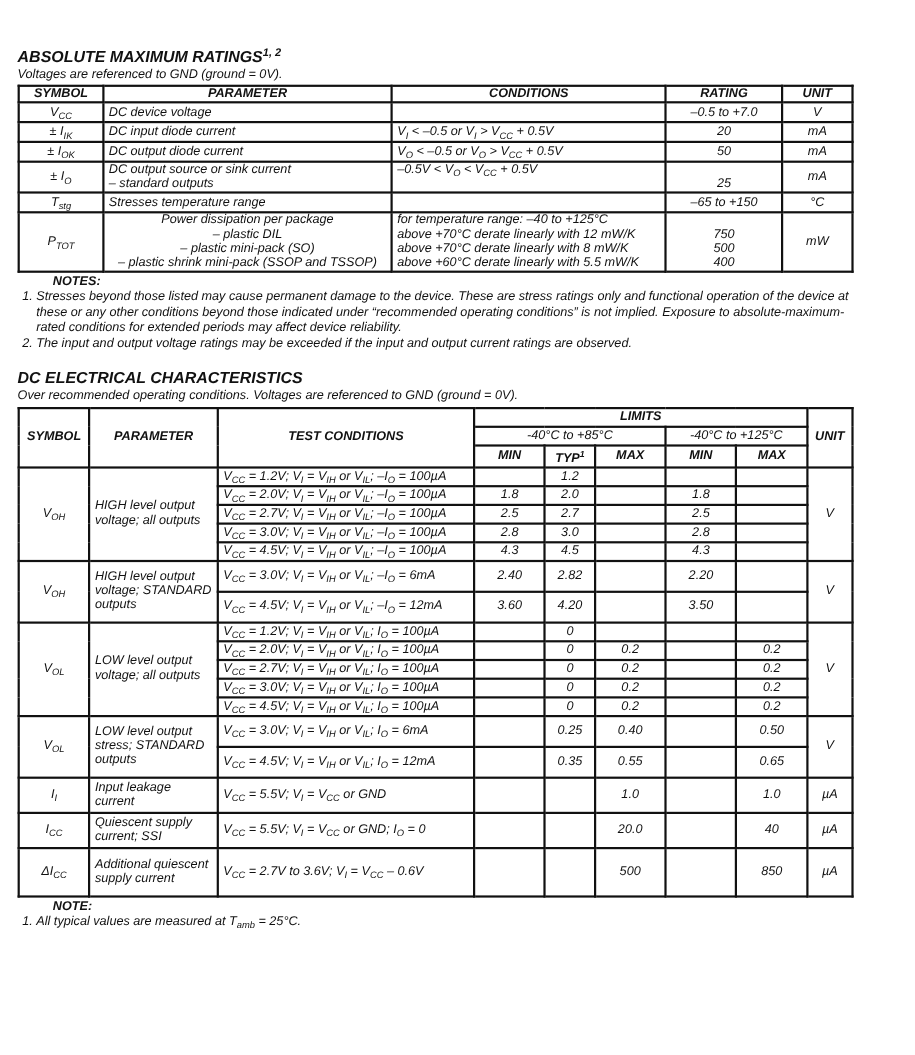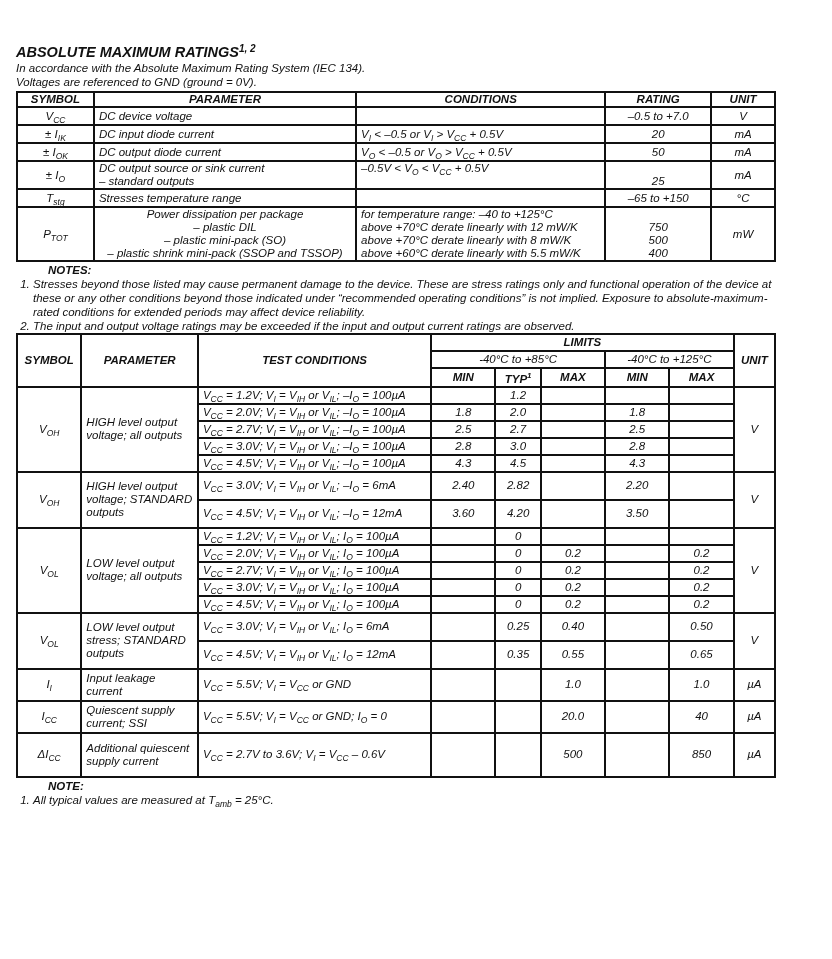--- a/index.html
+++ b/index.html
@@ -19,21 +19,20 @@
   .notes ol { margin:0; padding-left:17px; }
   .notes li { padding-left:0; }
   #t1 td { height:16px; }
   #t2 td { height:15px; }
 </style>
 </head>
 <body>
 
 <div class="page">
   <h1><span>ABSOLUTE MAXIMUM RATINGS</span><sup>1, 2</sup></h1>
-  <div class="intro">In accordance with the Absolute Maximum Rating System (IEC 134).</div>
   <div class="intro" style="margin-bottom:2px">Voltages are referenced to GND (ground = 0V).</div>
 
   <table id="t1">
     <colgroup>
         <col style="width:77px">
         <col style="width:263px">
         <col style="width:250px">
         <col style="width:106px">
         <col style="width:64px">
       </colgroup>
@@ -93,20 +92,22 @@
   </table>
 
   <div class="notes" style="margin-top:1px">
     <div class="nh">NOTES:</div>
     <ol>
       <li>Stresses beyond those listed may cause permanent damage to the device. These are stress ratings only and functional operation of the device at these or any other conditions beyond those indicated under “recommended operating conditions” is not implied. Exposure to absolute-maximum-rated conditions for extended periods may affect device reliability.</li>
       <li>The input and output voltage ratings may be exceeded if the input and output current ratings are observed.</li>
     </ol>
   </div>
 
+  <h2 style="margin-top:16px">DC ELECTRICAL CHARACTERISTICS</h2>
+  <div class="intro" style="margin-bottom:3px">Over recommended operating conditions. Voltages are referenced to GND (ground = 0V).</div>
 
   <table id="t2">
     <colgroup>
         <col style="width:64px">
         <col style="width:116px">
         <col style="width:232px">
         <col style="width:64px">
         <col style="width:45px">
         <col style="width:64px">
         <col style="width:64px">

